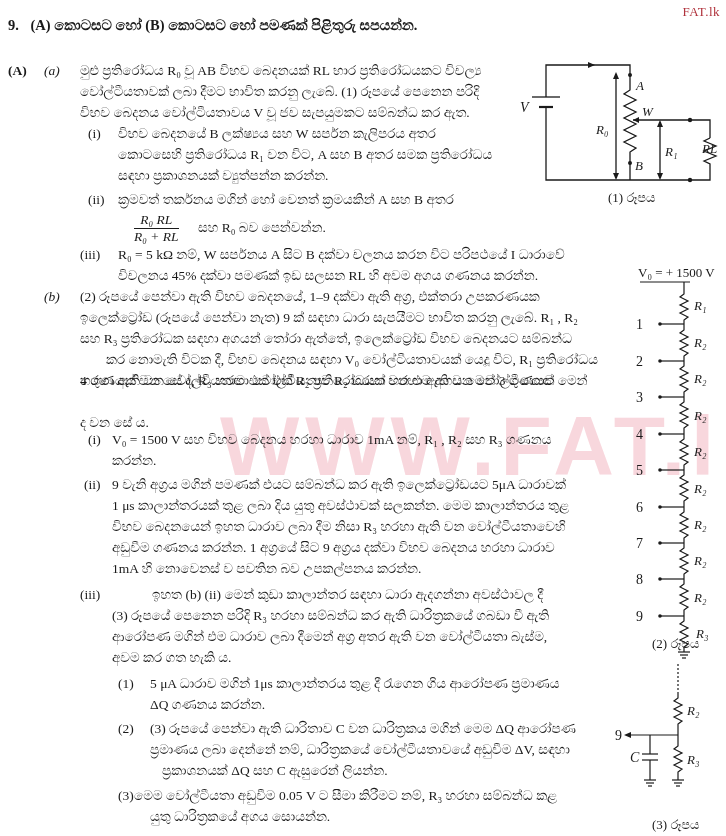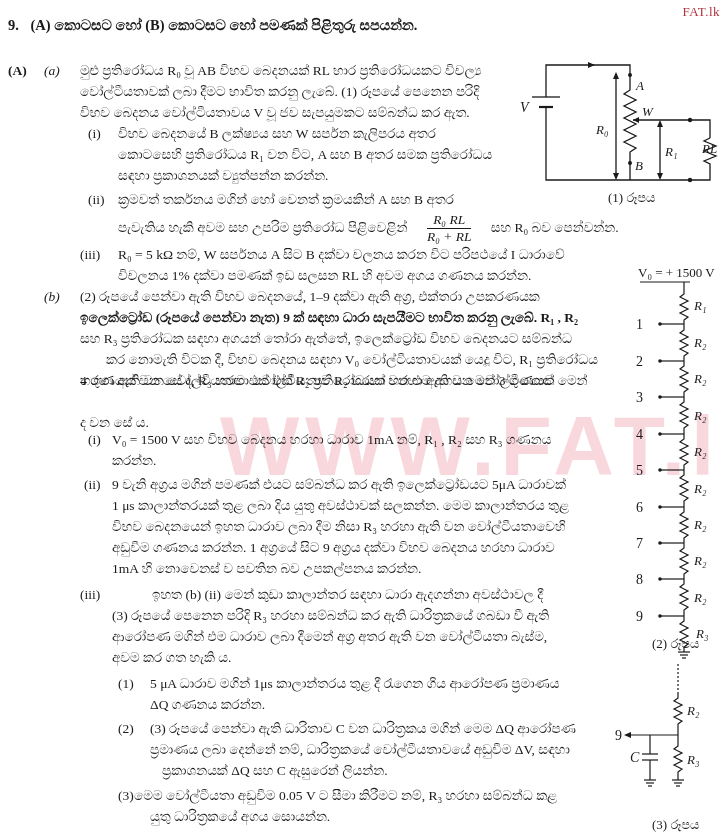--- a/index.html
+++ b/index.html
@@ -44,35 +44,34 @@
 <div class="line" style="left:80px;top:104px;">විභව බෙදනය වෝල්ටීයතාවය V වූ ජව සැපයුමකට සම්බන්ධ කර ඇත.</div>
 
 <div class="lbl" style="left:88px;top:125px;">(i)</div>
 <div class="line" style="left:118px;top:125px;">විභව බෙදනයේ B ලක්ෂ්‍යය සහ W සර්පන කැලිපරය අතර</div>
 <div class="line" style="left:118px;top:146px;">කොටසෙහි ප්‍රතිරෝධය R₁ වන විට, A සහ B අතර සමක ප්‍රතිරෝධය</div>
 <div class="line" style="left:118px;top:167px;">සඳහා ප්‍රකාශනයක් ව්‍යුත්පන්න කරන්න.</div>
 
 <div class="lbl" style="left:88px;top:191px;">(ii)</div>
 <div class="line" style="left:118px;top:191px;">ක්‍රමවත් තර්කනය මගින් හෝ වෙනත් ක්‍රමයකින්  A සහ B අතර</div>
 <div class="line" style="left:118px;top:212px;">
-  <span>පැවැතිය හැකි අවම සහ උපරිම ප්‍රතිරෝධ පිළිවෙළින්</span>
   <span class="frac">
     <span class="n">R₀ RL</span>
     <span class="d">R₀ + RL</span>
   </span>
   <span>සහ R₀  බව පෙන්වන්න.</span>
 </div>
 
 <div class="lbl" style="left:80px;top:246px;">(iii)</div>
 <div class="line" style="left:118px;top:246px;">R₀ = 5 kΩ  නම්, W සර්පනය A සිට B දක්වා චලනය කරන විට පරිපථයේ I ධාරාවේ</div>
-<div class="line" style="left:118px;top:267px;">විචලනය 1% දක්වා පමණක් ඉඩ සලසන RL හි අවම අගය ගණනය කරන්න.</div>
+<div class="line" style="left:118px;top:267px;">විචලනය 45% දක්වා පමණක් ඉඩ සලසන RL හි අවම අගය ගණනය කරන්න.</div>
 
 <div class="lbl it" style="left:44px;top:288px;">(b)</div>
 <div class="line" style="left:80px;top:288px;">(2) රූපයේ පෙන්වා ඇති විභව බෙදනයේ, 1–9 දක්වා ඇති අග්‍ර, එක්තරා උපකරණයක</div>
-<div class="line" style="left:80px;top:309px;font-weight:bold;">ඉලෙක්ට්‍රෝඩ (රූපයේ පෙන්වා නැත) 9 ක් සඳහා ධාරා සැපයීමට භාවිත කරනු ලැබේ. R₁ , R₂</div>
+<div class="line" style="left:80px;top:309px;">ඉලෙක්ට්‍රෝඩ (රූපයේ පෙන්වා නැත) 9 ක් සඳහා ධාරා සැපයීමට භාවිත කරනු ලැබේ. R₁ , R₂</div>
 <div class="line" style="left:80px;top:330px;">සහ R₃ ප්‍රතිරෝධක සඳහා අගයන් තෝරා ඇත්තේ, ඉලෙක්ට්‍රෝඩ  විභව බෙදනයට සම්බන්ධ</div>
 <div class="line" style="left:80px;top:351px;margin-left:26px;">කර නොමැති විටක දී, විභව බෙදනය සඳහා V₀ වෝල්ටීයතාවයක් යෙදූ විට, R₁ ප්‍රතිරෝධය</div>
 <div class="line" style="left:80px;top:372px;">හරහා ඇති වන වෝල්ටීයතාව එක් එක් R₂ ප්‍රතිරෝධයක් හරහා ඇති වන වෝල්ටීයතාව මෙන්</div>
 <div class="line" style="left:80px;top:372px;">4 ගුණයක් වන සේ ද, R₃ හරහා වෝල්ටීයතාව R₂ හරහා වන එම අගය මෙන් 3 ගුණයක්</div>
 <div class="line" style="left:80px;top:414px;">ද වන සේ ය.</div>
 
 <div class="lbl" style="left:88px;top:431px;">(i)</div>
 <div class="line" style="left:112px;top:431px;">V₀ = 1500 V සහ විභව බෙදනය හරහා ධාරාව 1mA  නම්, R₁ , R₂ සහ R₃ ගණනය</div>
 <div class="line" style="left:112px;top:452px;">කරන්න.</div>
 

